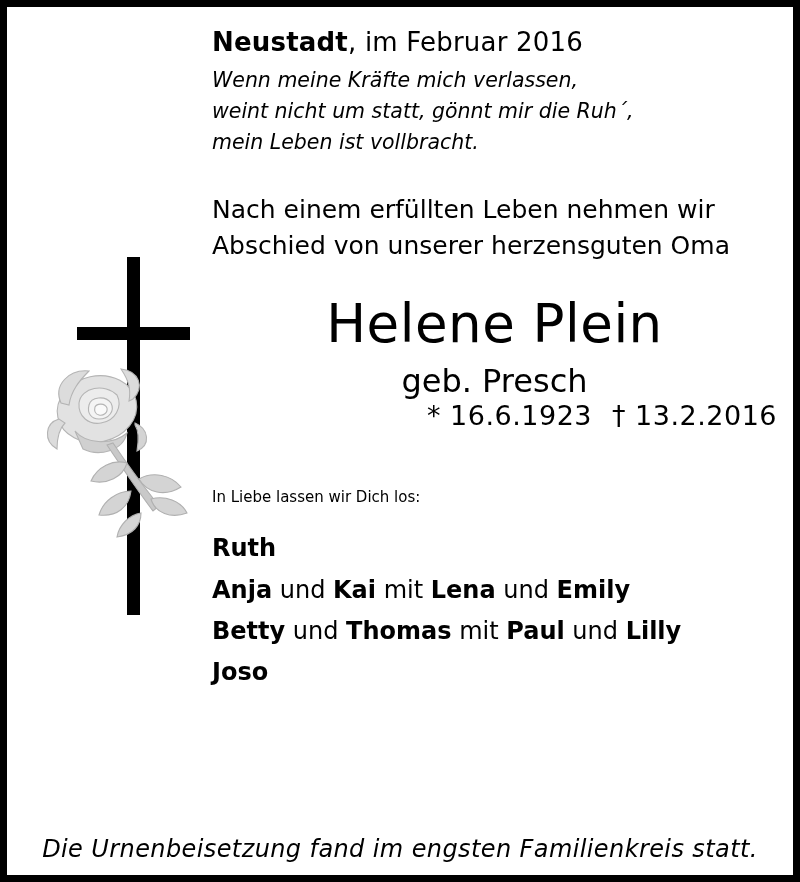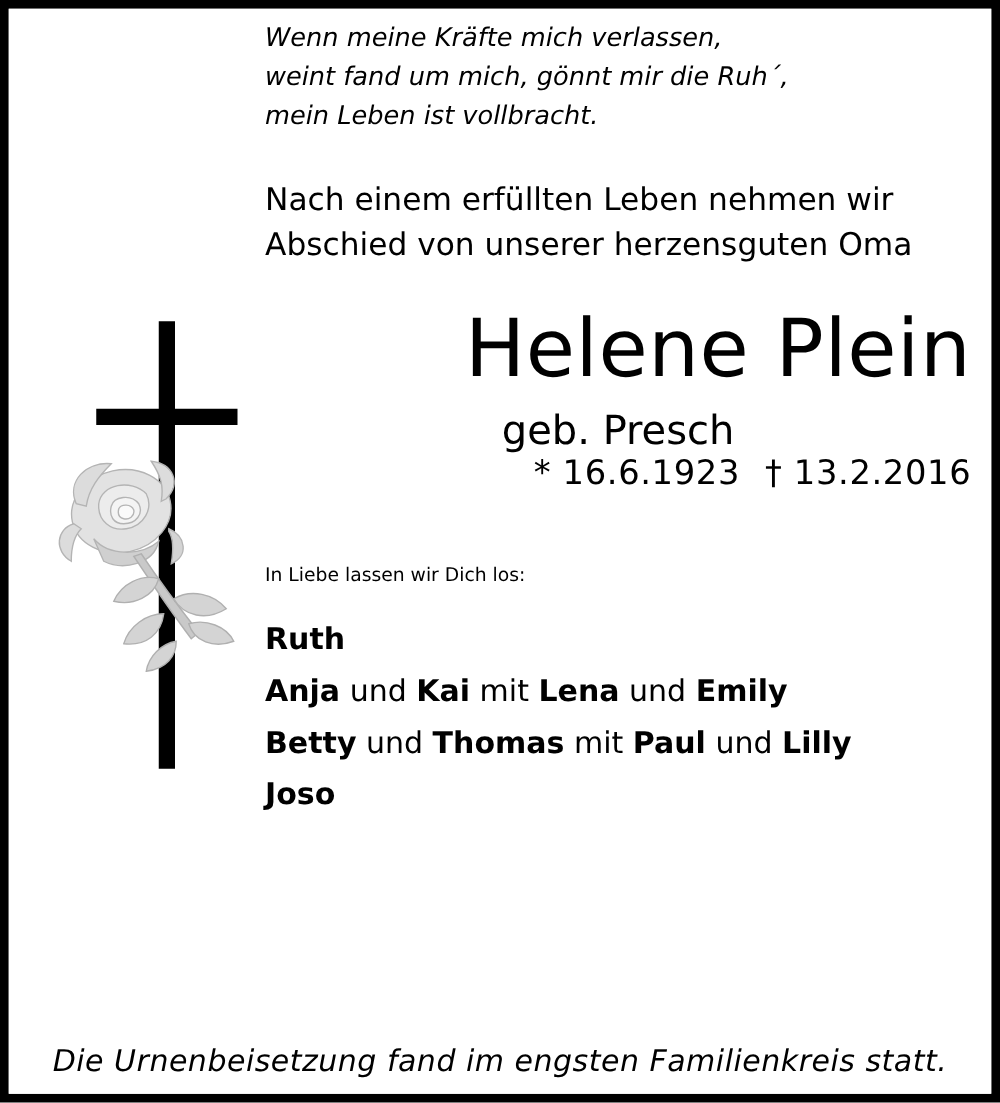--- a/index.html
+++ b/index.html
@@ -92,22 +92,22 @@
   .intro {
     margin-top: 34px;
     font-size: 25px;
     line-height: 1.42;
     text-align: justify;
     width: 560px;
   }
   .intro span { display: block; }
   .name {
     margin-top: 30px;
-    text-align: right;
-    font-size: 64px;
+    text-align: center;
+    font-size: 53px;
     letter-spacing: 0.5px;
     width: 565px;
   }
   .maiden {
     margin-top: 8px;
     text-align: center;
     font-size: 32px;
     width: 565px;
   }
   .dates {
@@ -172,24 +172,27 @@
           <path d="M104 120 C118 112 136 116 146 128 C130 138 112 134 104 120 Z"></path>
           <path d="M96 132 C82 132 68 142 64 156 C82 158 94 148 96 132 Z"></path>
           <path d="M116 140 C130 136 146 142 152 154 C136 160 120 154 116 140 Z"></path>
           <path d="M106 154 C94 156 84 166 82 178 C98 176 106 166 106 154 Z"></path>
         </g>
       </svg>
     </div>
 
     <div class="col">
 
+      <div class="place-line">
+        <span class="city">Neustadt</span><span>, im Februar 2016</span>
+      </div>
 
       <div class="verse">
         <div>Wenn meine Kräfte mich verlassen,</div>
-        <div>weint fand um mich, gönnt mir die Ruh´,</div>
+        <div>weint nicht um statt, gönnt mir die Ruh´,</div>
         <div>mein Leben ist vollbracht.</div>
       </div>
 
       <div class="intro">
         <span>Nach einem erfüllten Leben nehmen wir</span>
         <span>Abschied von unserer herzensguten Oma</span>
       </div>
 
       <div class="name">Helene Plein</div>
       <div class="maiden">geb. Presch</div>

